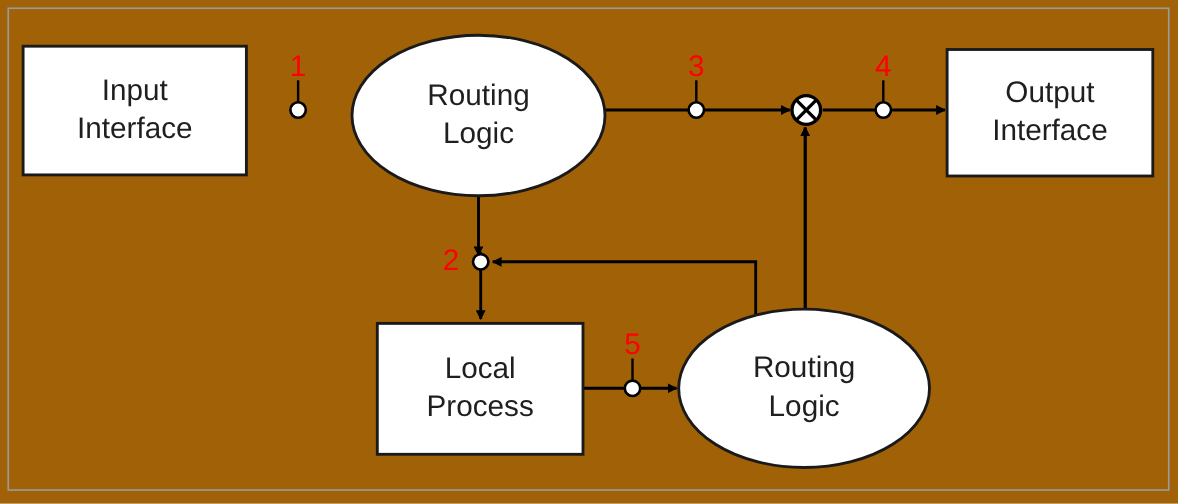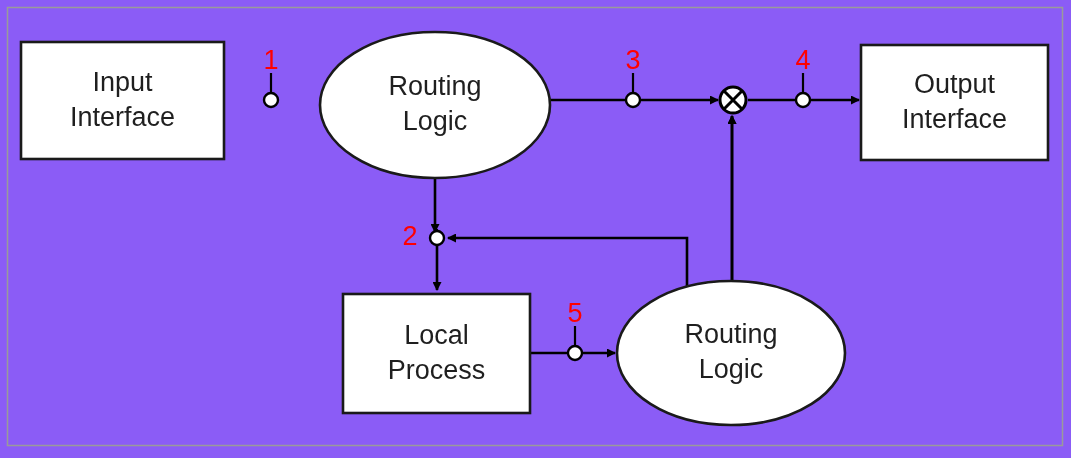--- a/index.html
+++ b/index.html
@@ -69,21 +69,21 @@
   }
   .outer-frame {
     fill: none;
     stroke: #9a9a9a;
     stroke-width: 1.5;
   }
 </style>
 </head>
 <body>
 
-<div id="diagram-frame" style="width: 1071px; height: 458px; background: #8b5cf6;">
+<div id="diagram-frame" style="width: 1071px; height: 458px; background: #a16207;">
   <svg id="diagram-svg" viewBox="0 0 1071 458" xmlns="http://www.w3.org/2000/svg" style="width: 1071px; height: 458px;">
 
     <defs>
       <marker id="arrowhead" markerWidth="9" markerHeight="9" refX="8" refY="4.5" orient="auto" markerUnits="userSpaceOnUse">
         <path d="M 0 0 L 9 4.5 L 0 9 z" fill="#000000"></path>
       </marker>
     </defs>
 
     <rect class="outer-frame" x="7.5" y="7.5" width="1055" height="438" stroke="#9a9a9a"></rect>
 

